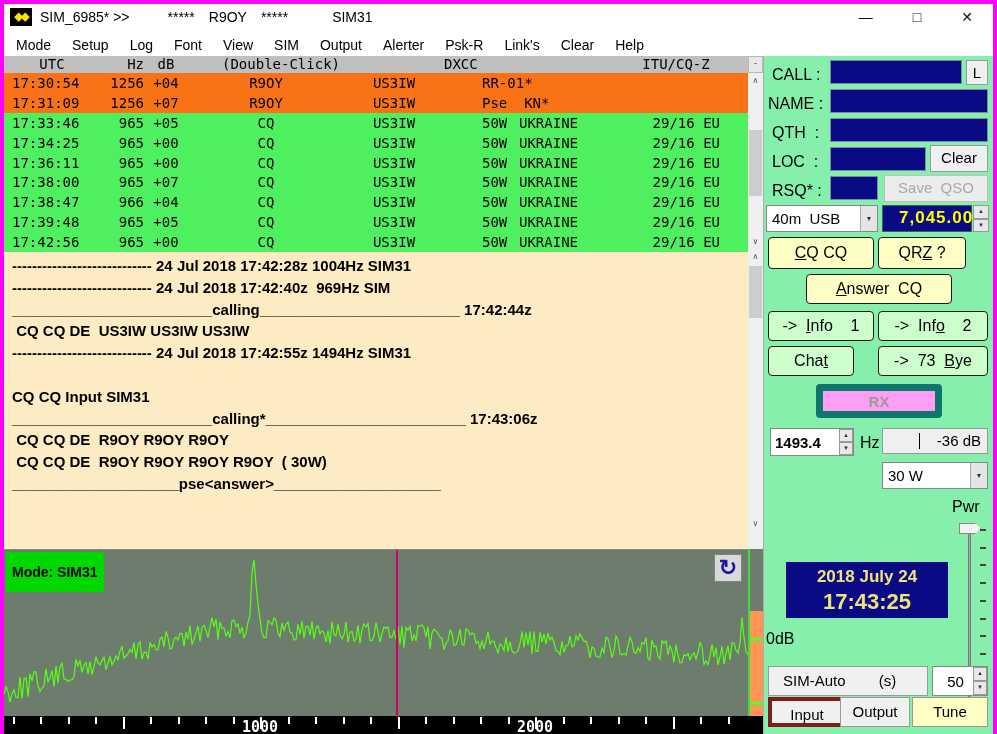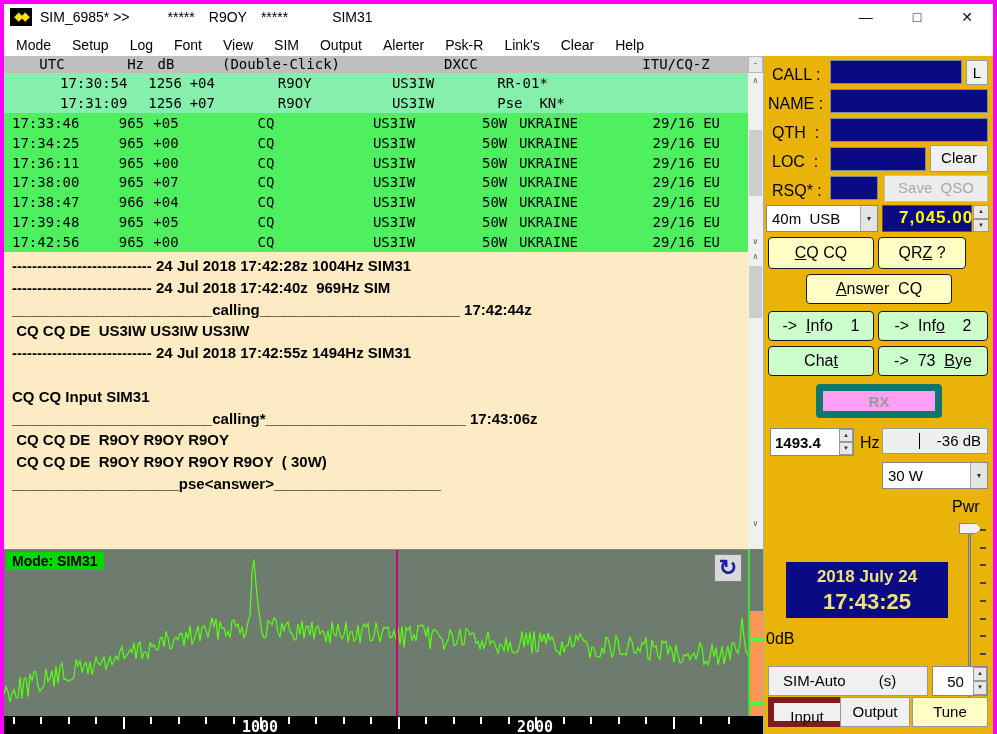--- a/index.html
+++ b/index.html
@@ -21,21 +21,21 @@
   #log-header { position:relative; height:17px; background:#BFBFBF; color:#000; }
   #log-header span { position:absolute; top:0; line-height:17px; }
   .h-utc { left:0; width:96px; text-align:center; }
   .h-hz { left:96px; width:44px; text-align:right; }
   .h-db { left:140px; width:44px; text-align:center; }
   .h-dc { left:184px; width:186px; text-align:center; }
   .h-dxcc { left:440px; width:160px; text-align:left; }
   .h-itu { left:600px; width:144px; text-align:center; }
   #log-rows { position:absolute; top:17px; left:0; width:744px; height:179px; display:flex; flex-direction:column; }
   .log-row { flex:1; display:flex; align-items:center; color:#000; }
-  .log-row.pink { background:#86efac;padding-left:48px; }
+  .log-row.pink { background:#f97316; }
   .log-row.green { background:#4FF05F; }
   .log-row span { white-space:pre; overflow:visible; }
   .c-utc { width:96px; padding-left:8px; }
   .c-hz { width:44px; text-align:right; }
   .c-db { width:44px; text-align:center; }
   .c-call { width:156px; text-align:center; }
   .c-de { width:100px; text-align:center; }
   .c-info { width:72px; padding-left:38px; }
   .c-country { width:88px; padding-left:3px; }
   .c-itu { width:144px; text-align:right; padding-right:28px; }
@@ -46,35 +46,35 @@
 
   
   .sbcol { position:absolute; left:744px; width:15px; background:#F0F0F0; }
   .sb-btn { width:15px; background:#E8E8E8; color:#404040; text-align:center; border:1px solid #B8B8B8; font-size:9px; line-height:13px; }
   .sb-arrow { width:15px; height:15px; color:#505050; font-size:8px; line-height:15px; text-align:center; background:#F0F0F0; }
   .sb-track { position:relative; width:15px; background:#F0F0F0; }
   .sb-thumb { position:absolute; left:1px; width:13px; background:#CDCDCD; }
 
   
   #spectrum { position:absolute; left:0; top:545px; width:744px; height:167px; background:#6D7C6D; border-top:1px solid #888; overflow:hidden; }
-  #mode-badge { position:absolute; left:2px; top:2px; background:#00D800; color:#000; font-size:14px; font-weight:bold; padding:1px 6px; white-space:pre; }
+  #mode-badge { position:absolute; left:2px; top:2px; background:#00D800; color:#000; font-size:14px; font-weight:bold; padding:12px 6px; white-space:pre; }
   #refresh-btn { position:absolute; right:6px; top:4px; width:28px; height:28px; background:#D9D9D9; border:1px solid #808080; color:#1C1C9C; font-size:22px; font-weight:bold; line-height:26px; text-align:center; }
   #rx-marker { position:absolute; top:0; width:2px; height:167px; background:#CC0070; }
   #meter { position:absolute; left:744px; top:545px; width:15px; height:167px; background:#6D7C6D; border-left:2px solid #3ADF3A; }
   .meter-orange { position:absolute; left:0; width:15px; background:#FF9654; }
   .meter-line { position:absolute; left:0; width:15px; height:3px; background:#4CFF32; }
 
   
   #scale { position:absolute; left:0; top:712px; width:759px; height:18px; background:#000; }
   .tick { position:absolute; top:1px; width:2px; height:7px; background:#fff; }
   .tick.tall { height:12px; }
   .scale-label { position:absolute; top:2px; transform:translateX(-50%); color:#fff; font-size:15px; font-weight:bold; font-family:"DejaVu Sans Mono", monospace; }
 
   
-  #panel { position:absolute; left:759px; top:52px; width:230px; height:678px; background:#eab308; border-left:1px solid #aab; }
+  #panel { position:absolute; left:759px; top:52px; width:230px; height:678px; background:#86efac; border-left:1px solid #aab; }
   #panel .lbl { position:absolute; font-size:16px; color:#000; white-space:pre; }
   .ninput { position:absolute; background:#0A0A84; border:1px solid #7A8AA0; height:24px; }
   .wbtn { position:absolute; background:#F0F0F0; border:1px solid #999; text-align:center; font-size:15px; color:#000; line-height:24px; white-space:pre; }
   .wbtn.disabled { color:#A8A8A8; background:#ECECEC; border-color:#C0C0C0; }
   .rbtn { position:absolute; border:1px solid #1a1a1a; border-radius:4px; text-align:center; font-size:16px; color:#000; white-space:pre; display:flex; align-items:center; justify-content:center; }
   .rbtn.yellow { background:#FFFFC5; }
   .rbtn.green { background:#CCFFCC; }
   .accel { text-decoration:underline; }
   .selectbox { position:absolute; background:#fff; border:1px solid #888; font-size:15px; color:#000; display:flex; align-items:center; }
   .selectbox .val { flex:1; padding-left:5px; white-space:pre; }
@@ -343,21 +343,21 @@
     </div>
 
     <div class="rbtn yellow" style="left:4px; top:181px; width:106px; height:32px;"><span><span class="accel">C</span><span>Q CQ</span></span></div>
     <div class="rbtn yellow" style="left:114px; top:181px; width:88px; height:32px;"><span><span>QR</span><span class="accel">Z</span><span> ?</span></span></div>
 
     <div class="rbtn yellow" style="left:42px; top:218px; width:146px; height:30px;"><span><span class="accel">A</span><span>nswer  CQ</span></span></div>
 
     <div class="rbtn green" style="left:4px; top:255px; width:106px; height:30px;"><span><span>-&gt;  </span><span class="accel">I</span><span>nfo    1</span></span></div>
     <div class="rbtn green" style="left:114px; top:255px; width:110px; height:30px;"><span><span>-&gt;  Inf</span><span class="accel">o</span><span>    2</span></span></div>
 
-    <div class="rbtn green" style="left:4px; top:290px; width:106px; height:30px;"><span><span>Cha</span><span class="accel">t</span></span></div>
+    <div class="rbtn green" style="left:4px; top:290px; width:86px; height:30px;"><span><span>Cha</span><span class="accel">t</span></span></div>
     <div class="rbtn green" style="left:114px; top:290px; width:110px; height:30px;"><span><span>-&gt;  73  </span><span class="accel">B</span><span>ye</span></span></div>
 
     <div class="rbtn" id="rx-btn" style="left:52px; top:328px; width:126px; height:34px;">RX</div>
 
     <div id="rxfreq-box" style="left:6px; top:372px; width:84px; height:28px;">
       <span class="val">1493.4</span>
       <span class="spin2">
           <div>▲</div>
           <div>▼</div>
         </span>
@@ -397,18 +397,18 @@
 
     <div class="wbtn" style="left:4px; top:610px; width:160px; height:30px; line-height:28px; text-align:left; padding-left:14px;">SIM-Auto        (s)</div>
     <div class="selectbox" style="left:168px; top:610px; width:56px; height:30px;">
       <span class="val" style="text-align:center;">50</span>
       <span class="spin2" style="width:14px; align-self:stretch; display:flex; flex-direction:column;">
           <div>▲</div>
           <div>▼</div>
         </span>
     </div>
 
-    <div class="wbtn" style="left:4px; top:641px; width:78px; height:30px; line-height:28px; border:6px solid #7f1d1d;">Input</div>
+    <div class="wbtn" style="left:4px; top:641px; width:78px; height:30px; line-height:28px; border:4px solid #7f1d1d;">Input</div>
     <div class="wbtn" style="left:76px; top:641px; width:70px; height:30px; line-height:28px;">Output</div>
     <div class="wbtn" style="left:148px; top:641px; width:76px; height:30px; line-height:28px; background:#FFFFC5;">Tune</div>
   </div>
 
 </div>
 
 </body></html>

